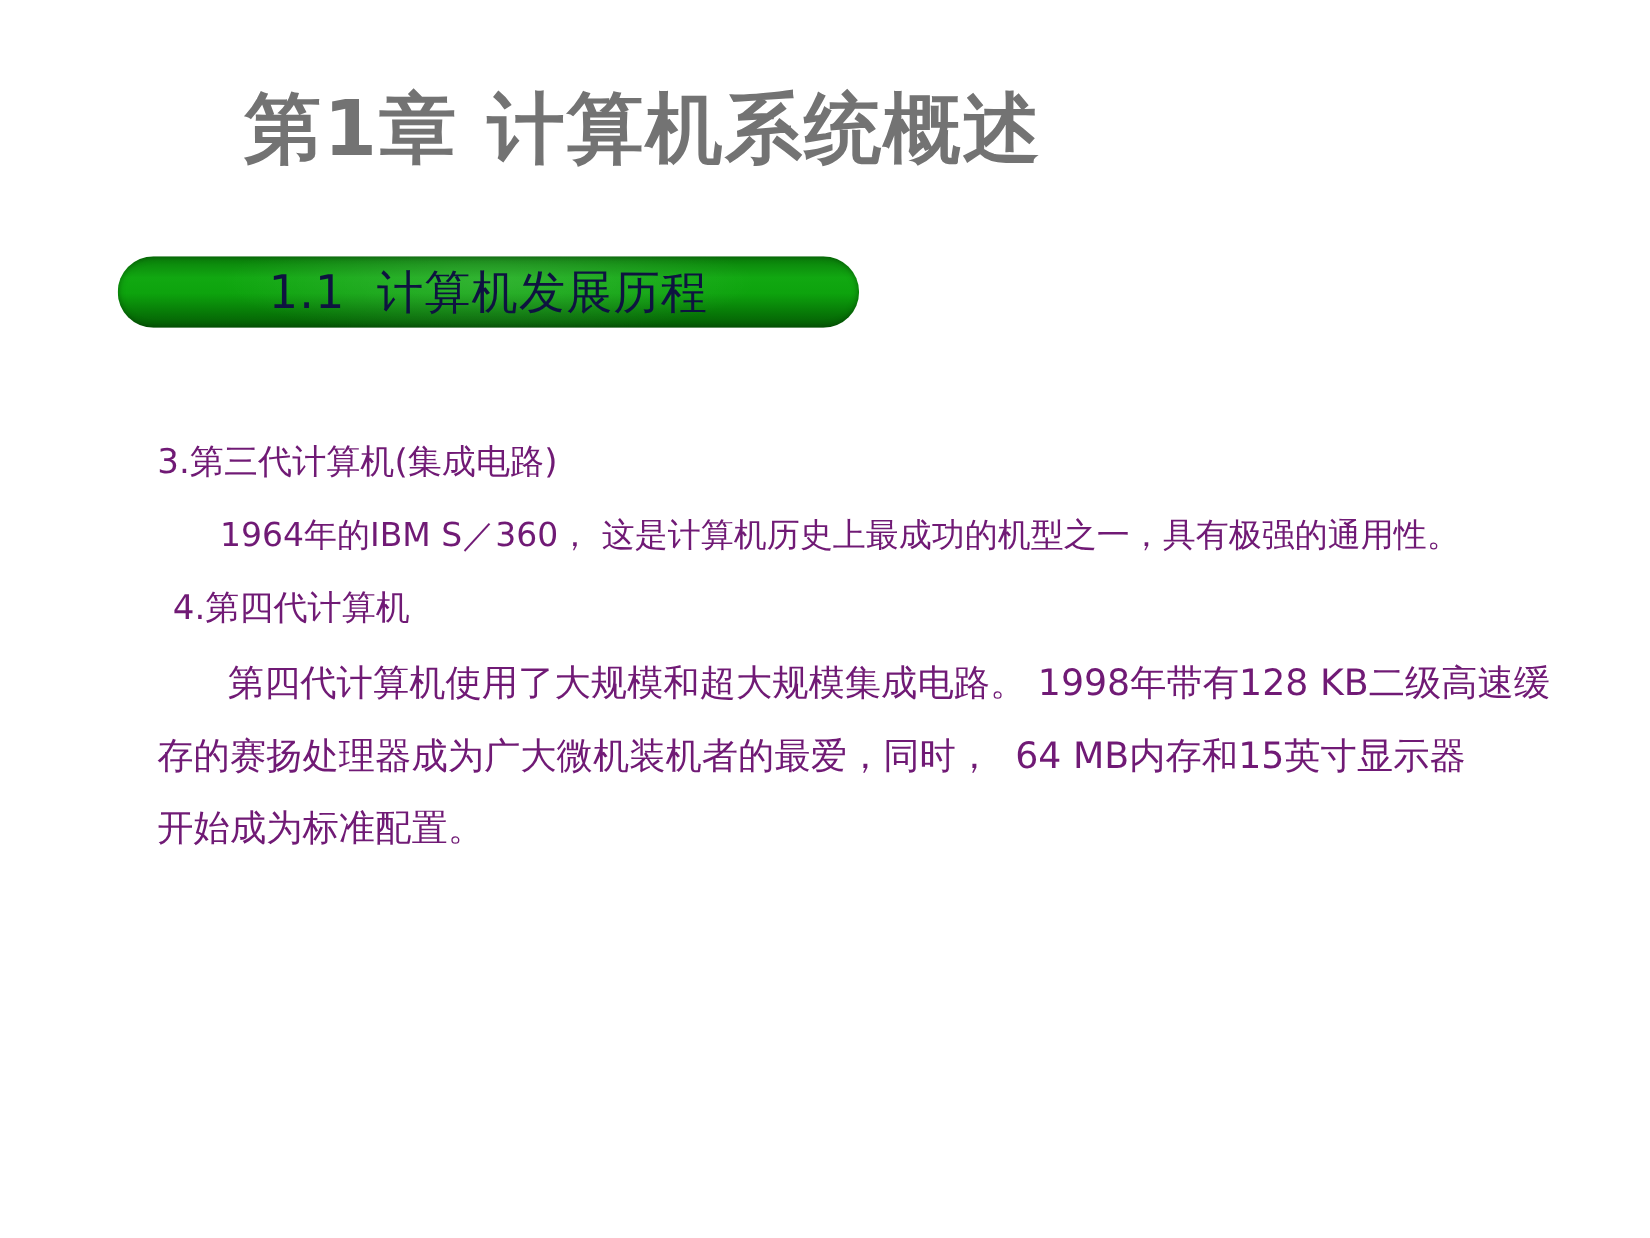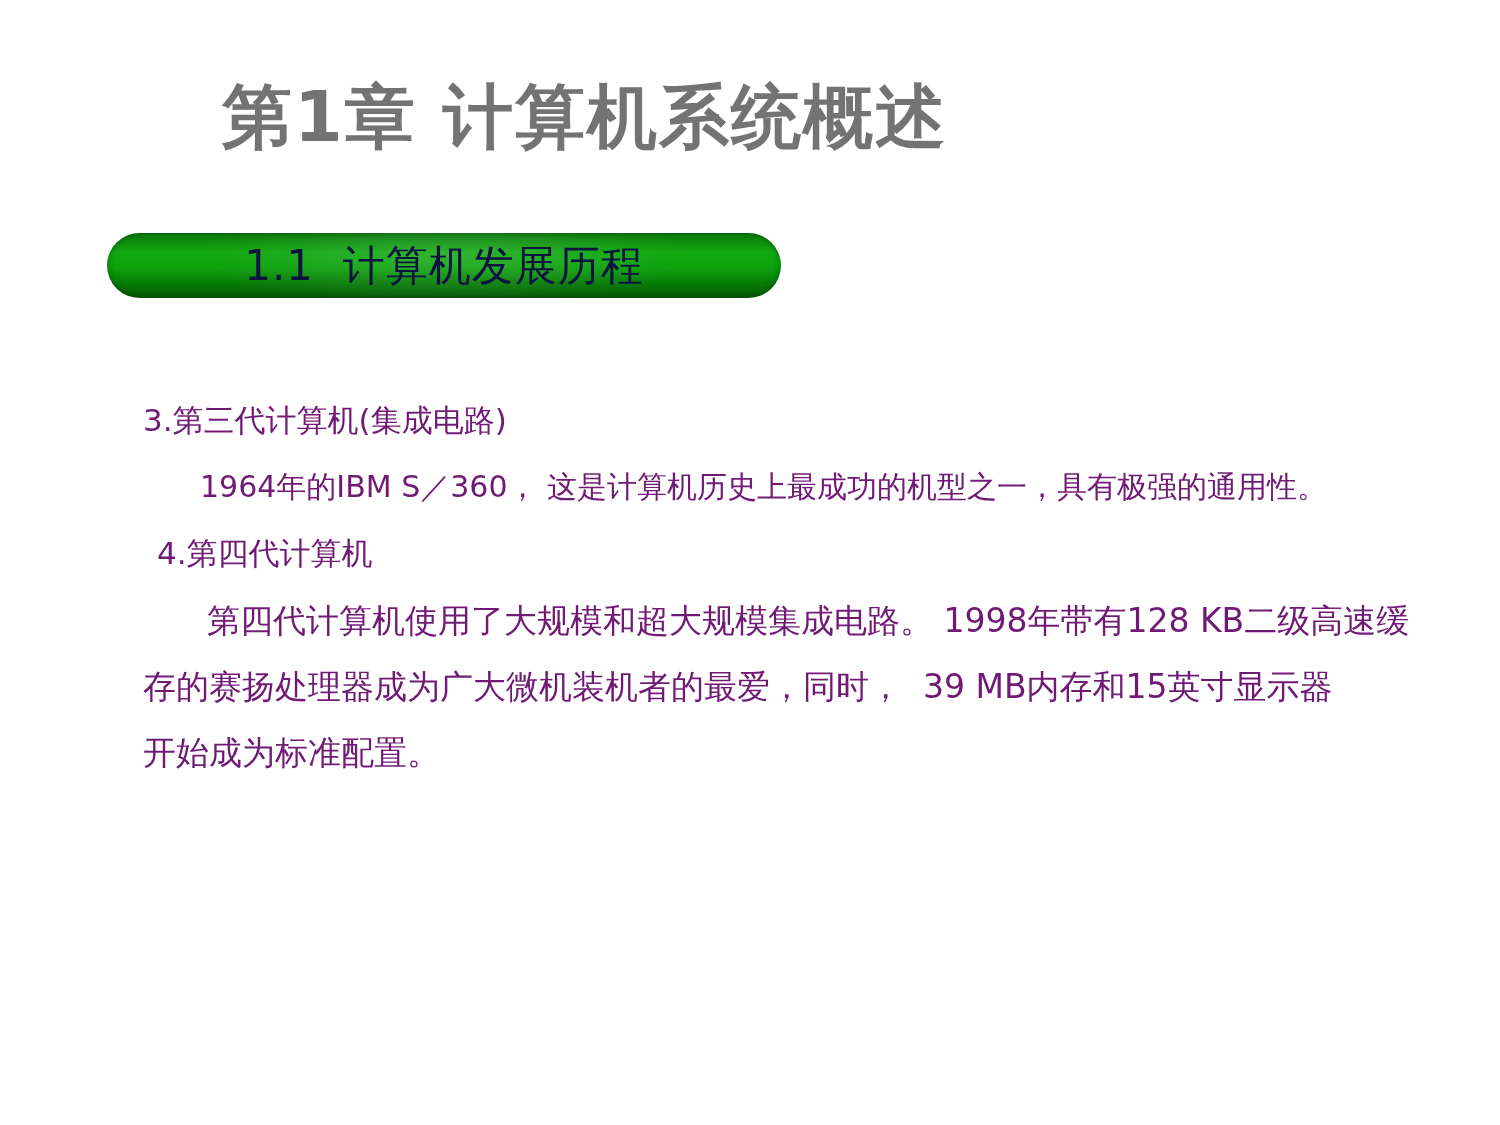--- a/index.html
+++ b/index.html
@@ -83,18 +83,18 @@
   </div>
 
   <div class="body-line line1">3.第三代计算机(集成电路)</div>
 
   <div class="body-line line2">1964年的IBM S／360， 这是计算机历史上最成功的机型之一，具有极强的通用性。</div>
 
   <div class="body-line line3">4.第四代计算机</div>
 
   <div class="body-line line4">第四代计算机使用了大规模和超大规模集成电路。 1998年带有128 KB二级高速缓</div>
 
-  <div class="body-line line5">存的赛扬处理器成为广大微机装机者的最爱，同时，  39 MB内存和15英寸显示器</div>
+  <div class="body-line line5">存的赛扬处理器成为广大微机装机者的最爱，同时，  64 MB内存和15英寸显示器</div>
 
   <div class="body-line line6">开始成为标准配置。</div>
 
 
 </div>
 
 </body></html>

